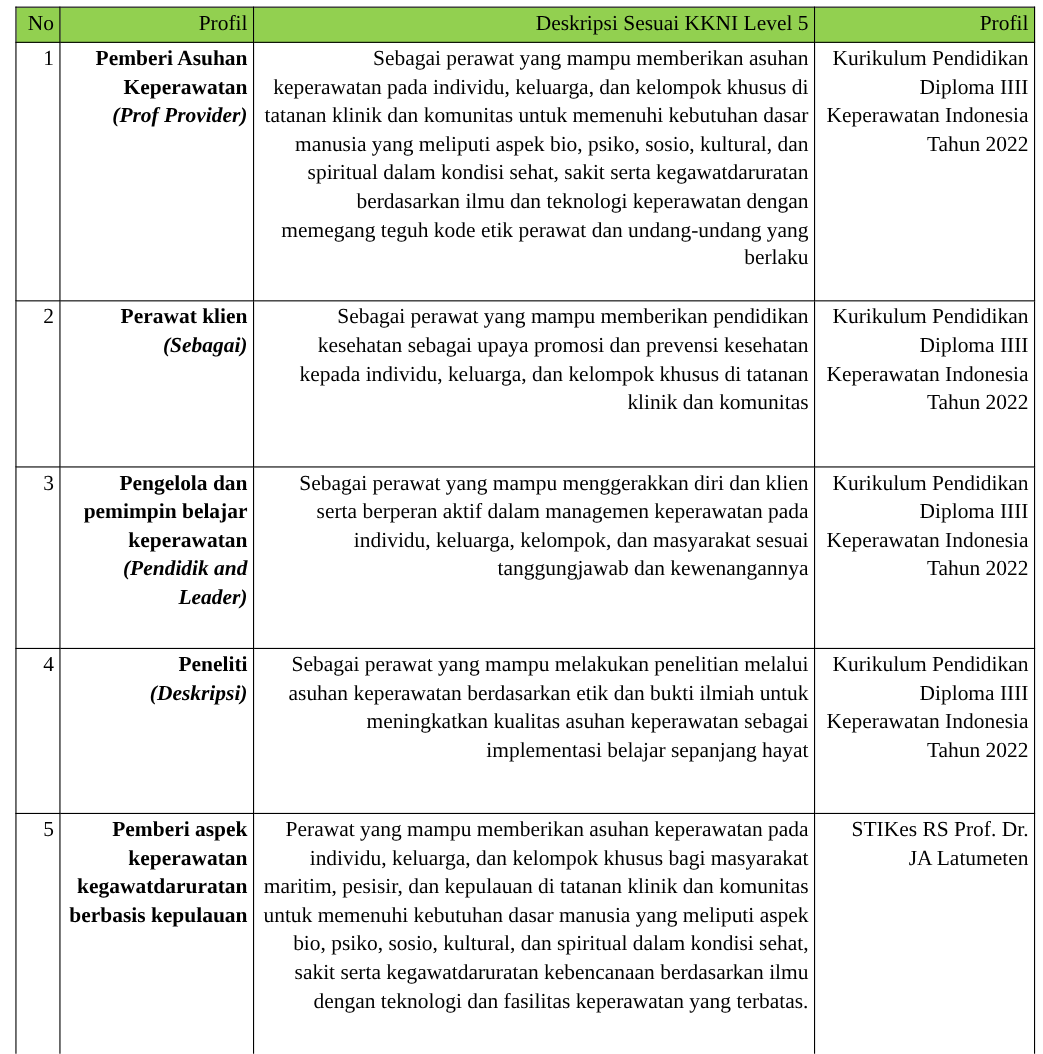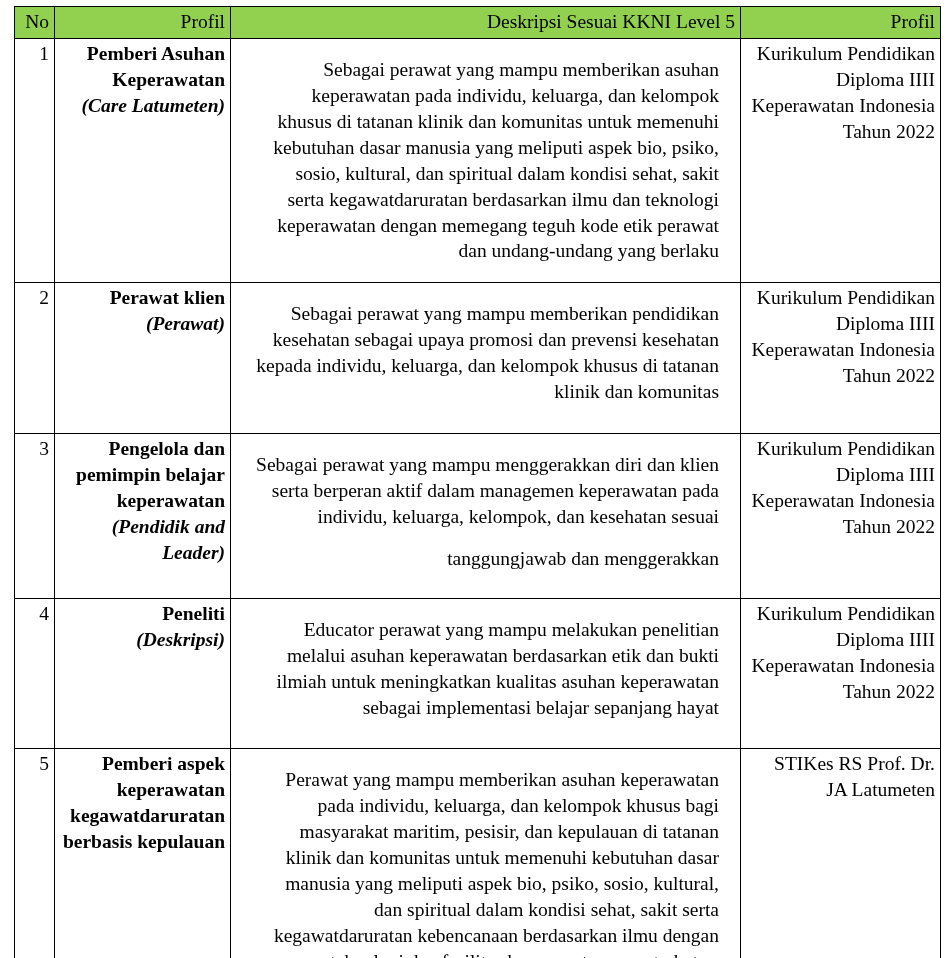--- a/index.html
+++ b/index.html
@@ -71,21 +71,21 @@
   }
 
   
   tr.row-1 td { height: 230px; }
   tr.row-2 td { height: 146px; }
   tr.row-3 td { height: 160px; }
   tr.row-4 td { height: 145px; }
   tr.row-5 td { height: 232px; }
 
   .cell-text p {
-    margin: 16px;
+    margin: 0;
   }
 </style>
 </head>
 <body>
 
 <div class="table-wrap">
   <table class="kkni">
     <colgroup>
       <col class="c-no">
       <col class="c-profil">
@@ -99,61 +99,61 @@
         <th>Deskripsi Sesuai KKNI Level 5</th>
         <th>Profil</th>
       </tr>
     </thead>
     <tbody>
 
       <tr class="row-1">
         <td class="cell-no">1</td>
         <td>
           <span class="line">Pemberi Asuhan Keperawatan</span>
-          <span class="line ital">(Care Latumeten)</span>
+          <span class="line ital">(Prof Provider)</span>
         </td>
         <td class="cell-text">
           <p>Sebagai perawat yang mampu memberikan asuhan keperawatan pada individu, keluarga, dan kelompok khusus di tatanan klinik dan komunitas untuk memenuhi kebutuhan dasar manusia yang meliputi aspek bio, psiko, sosio, kultural, dan spiritual dalam kondisi sehat, sakit serta kegawatdaruratan berdasarkan ilmu dan teknologi keperawatan dengan memegang teguh kode etik perawat dan undang-undang yang berlaku</p>
         </td>
         <td>Kurikulum Pendidikan Diploma IIII Keperawatan Indonesia Tahun 2022</td>
       </tr>
 
       <tr class="row-2">
         <td class="cell-no">2</td>
         <td>
           <span class="line">Perawat klien</span>
-          <span class="line ital">(Perawat)</span>
+          <span class="line ital">(Sebagai)</span>
         </td>
         <td class="cell-text">
           <p>Sebagai perawat yang mampu memberikan pendidikan kesehatan sebagai upaya promosi dan prevensi kesehatan kepada individu, keluarga, dan kelompok khusus di tatanan klinik dan komunitas</p>
         </td>
         <td>Kurikulum Pendidikan Diploma IIII Keperawatan Indonesia Tahun 2022</td>
       </tr>
 
       <tr class="row-3">
         <td class="cell-no">3</td>
         <td>
           <span class="line">Pengelola dan pemimpin belajar keperawatan</span>
           <span class="line ital">(Pendidik and Leader)</span>
         </td>
         <td class="cell-text">
-          <p>Sebagai perawat yang mampu menggerakkan diri dan klien serta berperan aktif dalam managemen keperawatan pada individu, keluarga, kelompok, dan kesehatan sesuai</p>
-          <p>tanggungjawab dan menggerakkan</p>
+          <p>Sebagai perawat yang mampu menggerakkan diri dan klien serta berperan aktif dalam managemen keperawatan pada individu, keluarga, kelompok, dan masyarakat sesuai</p>
+          <p>tanggungjawab dan kewenangannya</p>
         </td>
         <td>Kurikulum Pendidikan Diploma IIII Keperawatan Indonesia Tahun 2022</td>
       </tr>
 
       <tr class="row-4">
         <td class="cell-no">4</td>
         <td>
           <span class="line">Peneliti</span>
           <span class="line ital">(Deskripsi)</span>
         </td>
         <td class="cell-text">
-          <p>Educator perawat yang mampu melakukan penelitian melalui asuhan keperawatan berdasarkan etik dan bukti ilmiah untuk meningkatkan kualitas asuhan keperawatan sebagai implementasi belajar sepanjang hayat</p>
+          <p>Sebagai perawat yang mampu melakukan penelitian melalui asuhan keperawatan berdasarkan etik dan bukti ilmiah untuk meningkatkan kualitas asuhan keperawatan sebagai implementasi belajar sepanjang hayat</p>
         </td>
         <td>Kurikulum Pendidikan Diploma IIII Keperawatan Indonesia Tahun 2022</td>
       </tr>
 
       <tr class="row-5">
         <td class="cell-no">5</td>
         <td>
           <span class="line">Pemberi aspek keperawatan kegawatdaruratan berbasis kepulauan</span>
           <span class="line ital"></span>
         </td>

